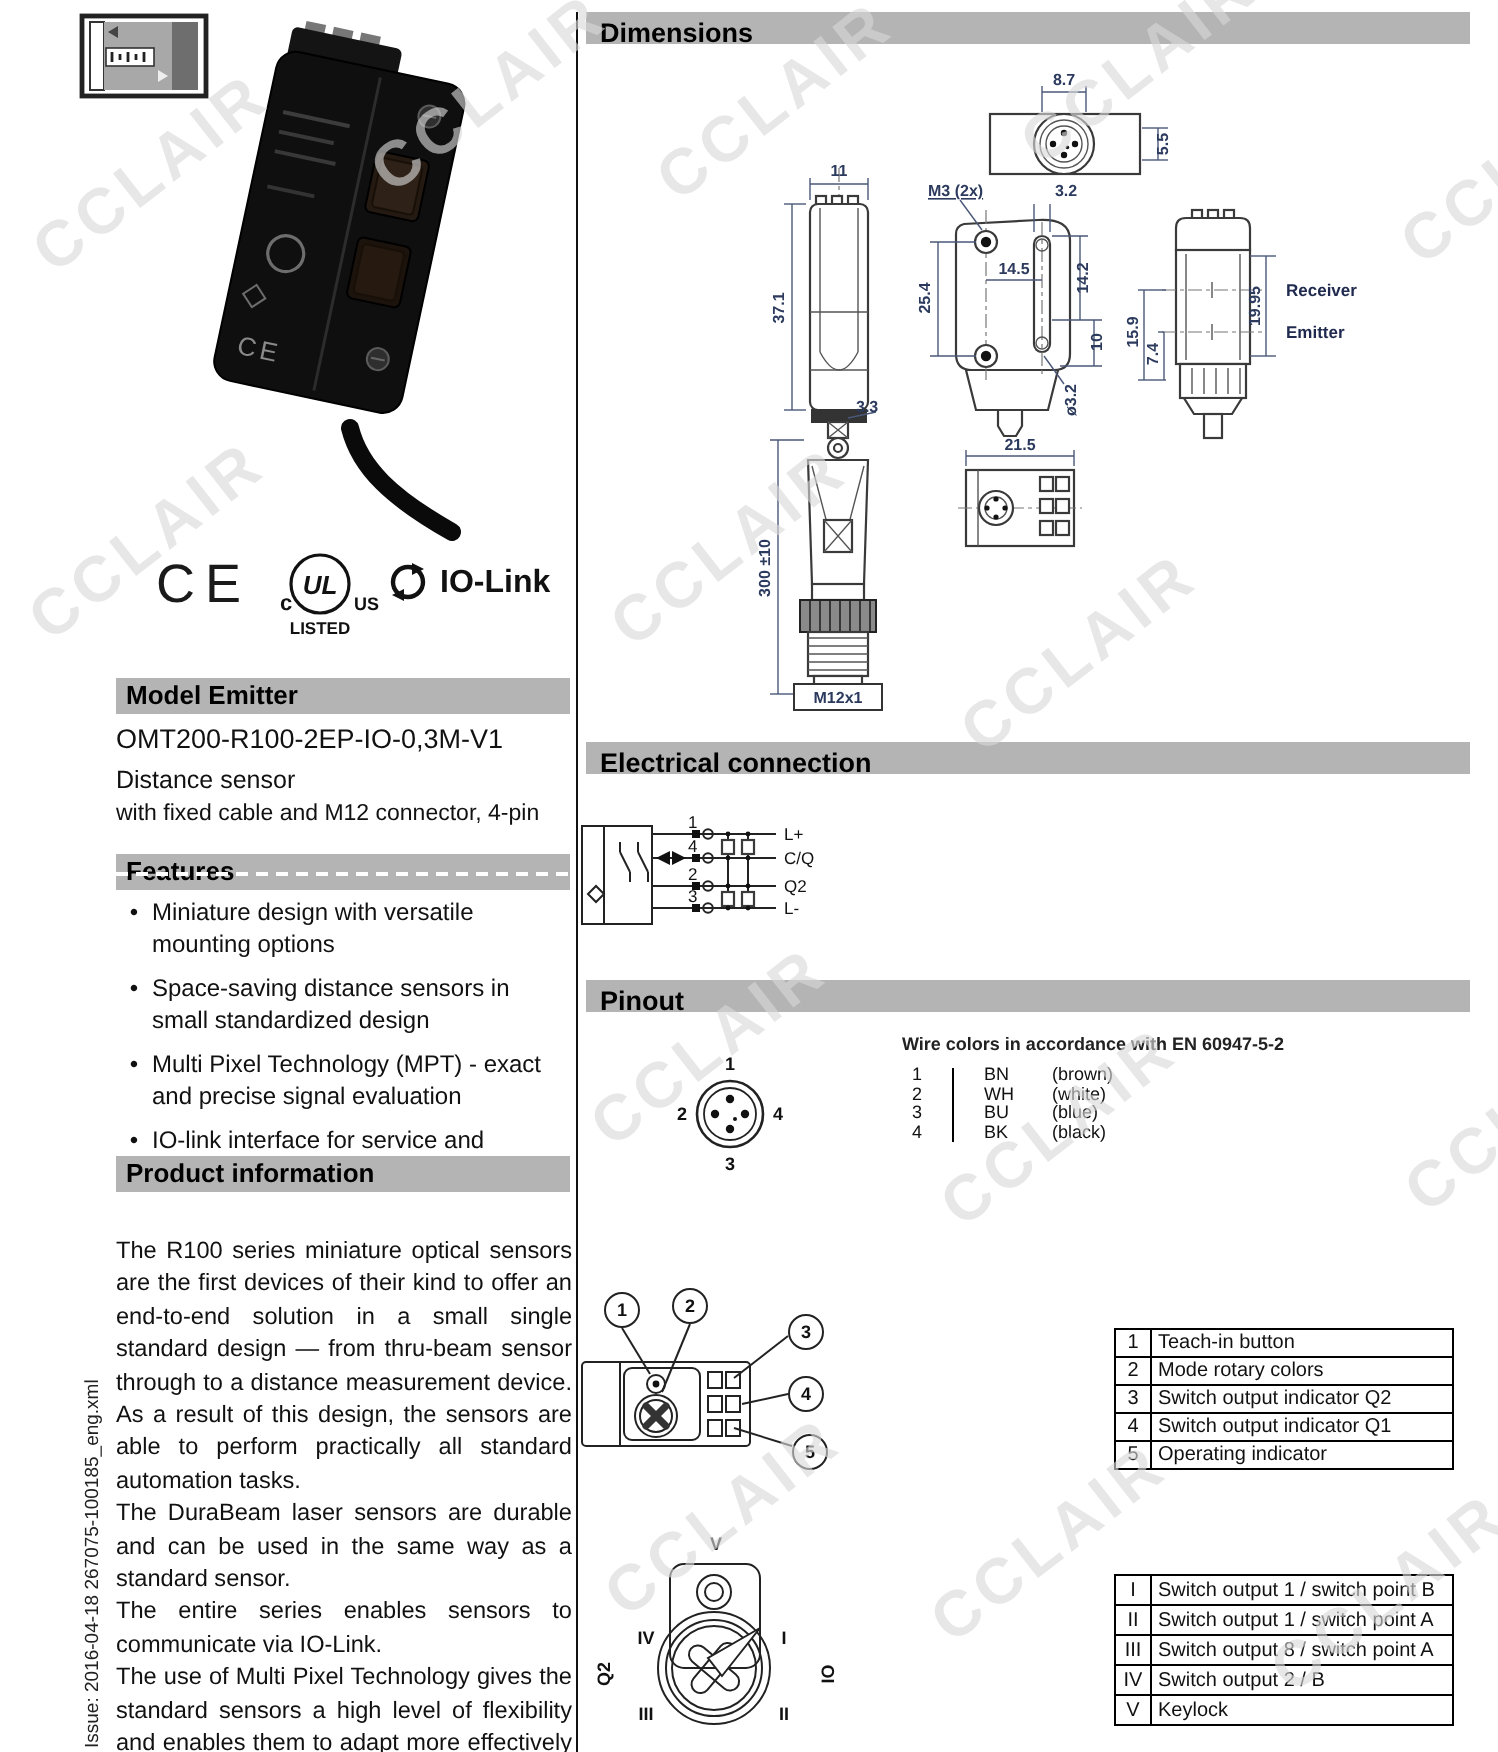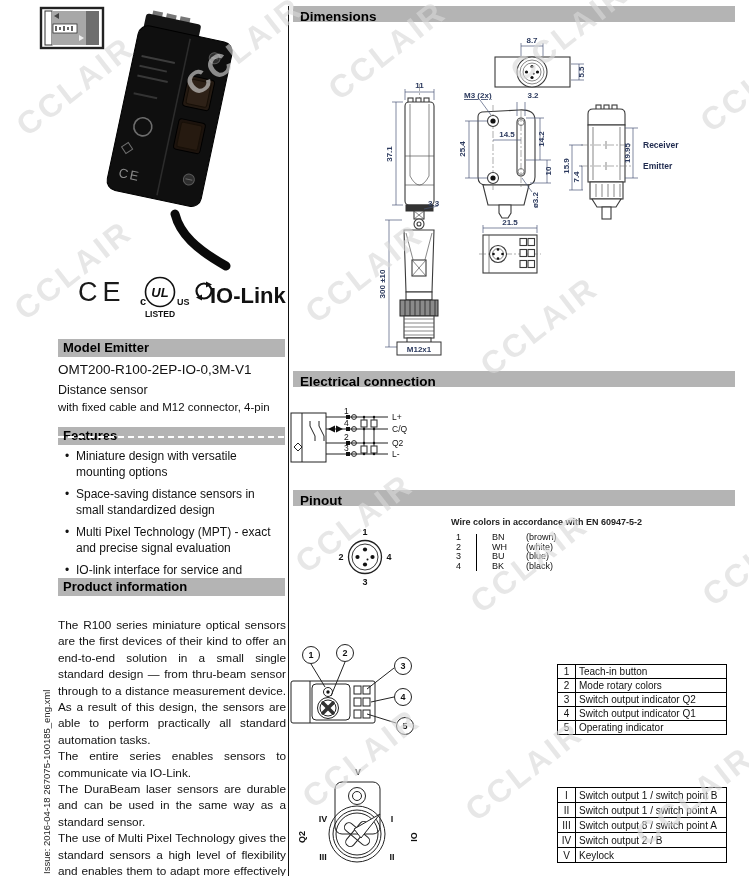--- a/index.html
+++ b/index.html
@@ -26,21 +26,21 @@
   .prod-info { left:58px; top:617px; width:228px; font-size:11.8px; line-height:16.4px; text-align:justify; }
   .prod-info p { margin:0; }
   .dashline { left:8px; top:436px; width:279px; height:2px; z-index:3;
     background:repeating-linear-gradient(90deg,#fff 0 6px,rgba(255,255,255,0) 6px 10px); }
   .issue-vert { left:41px; top:874px; transform:rotate(-90deg); transform-origin:0 0;
     font-size:9.5px; color:#222; white-space:nowrap; }
   
   .divider { left:288px; top:6px; width:1px; height:870px; background:#111; }
   
   .ce-mark { left:78px; top:277px; font-size:27px; letter-spacing:5px; color:#1a1a1a; }
-  .iolink-text { left:210px; top:283px; font-size:22px; font-weight:bold; color:#111; }
+  .iolink-text { left:220px; top:283px; font-size:16px; font-weight:bold; color:#111; }
   
   table.dtab { position:absolute; border-collapse:collapse; font-size:10px; background:#fff; }
   table.dtab td { border:1px solid #000; padding:0 3px; height:13px; white-space:nowrap; }
   table.dtab td.k { width:13px; text-align:center; padding:0 2px; }
   #legend-table { left:557px; top:664px; width:170px; }
   #pos-table { left:557px; top:787px; width:170px; }
   #pos-table td { height:14px; }
   
   .wire-note { left:451px; top:517px; font-size:9px; font-weight:bold; color:#222; }
   .wire-table { left:456px; top:533px; font-size:9px; }
@@ -162,22 +162,22 @@
     </div>
     <div class="feature-item">
       <span class="bullet">•</span>
       <span>IO-link interface for service and process data</span>
     </div>
   </div>
 
   <div class="hdr hdr-left" style="top:578px">Product information</div>
   <div class="abs prod-info">
     <p>The R100 series miniature optical sensors are the first devices of their kind to offer an end-to-end solution in a small single standard design — from thru-beam sensor through to a distance measurement device. As a result of this design, the sensors are able to perform practically all standard automation tasks.</p>
+    <p>The DuraBeam laser sensors are durable and can be used in the same way as a standard sensor.</p>
     <p>The entire series enables sensors to communicate via IO-Link.</p>
-    <p>The DuraBeam laser sensors are durable and can be used in the same way as a standard sensor.</p>
     <p>The use of Multi Pixel Technology gives the standard sensors a high level of flexibility and enables them to adapt more effectively to their operating environment.</p>
   </div>
 
   <div class="abs issue-vert">Issue: 2016-04-18   267075-100185_eng.xml</div>
 
   <div class="abs divider"></div>
 
   <div class="hdr hdr-right" style="top:6px">Dimensions</div>
 
   <svg class="abs" style="left:293px;top:28px" width="456" height="335" viewBox="0 0 456 335">

